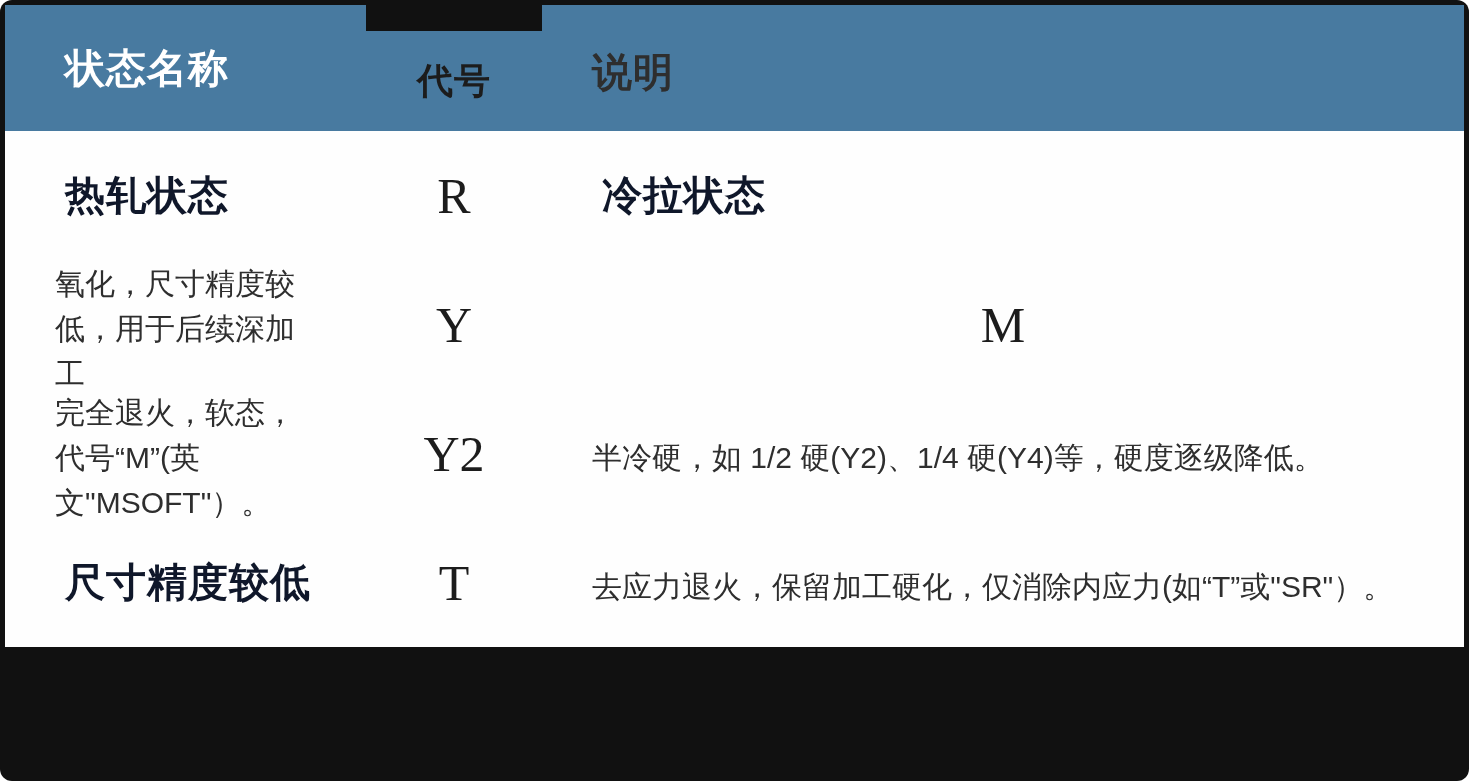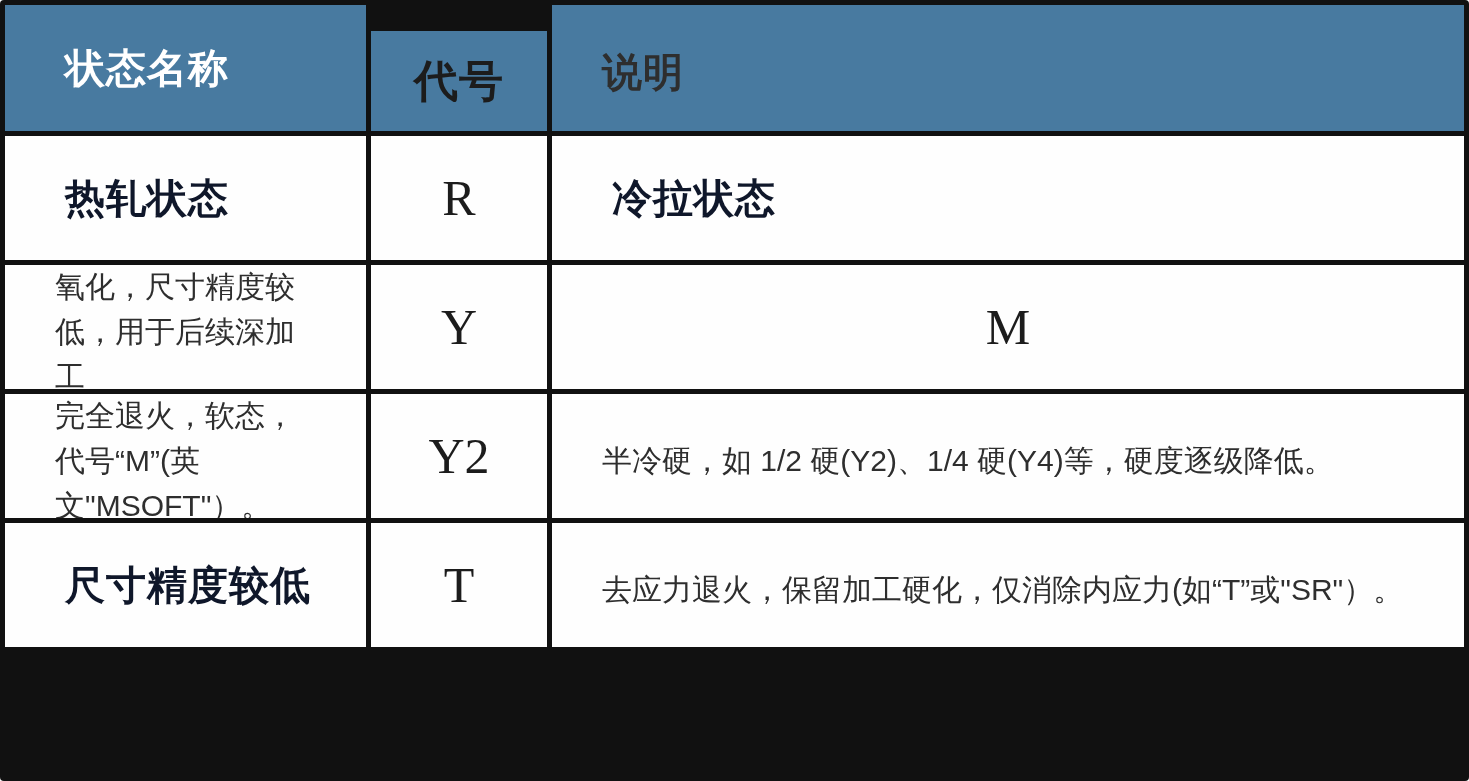--- a/index.html
+++ b/index.html
@@ -13,24 +13,23 @@
   html, body {
     background: #ffffff;
     font-family: "Liberation Sans", sans-serif;
   }
   .table {
     width: 1469px;
     height: 781px;
     display: grid;
     grid-template-columns: 361px 176px 1fr;
     grid-template-rows: 126px repeat(5, 1fr);
-    gap: 5px;
     padding: 5px;
     background: var(--grid-border);
-    border-radius: 4px;
+    border-radius: 12px;
     overflow: hidden;
   }
   .cell {
     background: var(--cell-background);
     display: flex;
     align-items: center;
     overflow: hidden;
   }
   .hcell {
     background: var(--header-background);
@@ -48,21 +47,21 @@
   }
   .hcell.col-name { color: var(--header-text); font-weight: 700; }
   .col-code {
     justify-content: center;
     font-family: "Liberation Serif", serif;
     font-size: 50px;
     color: #1C1C1C;
   }
   .hcell.col-code {
     font-family: "Liberation Sans", sans-serif;
-    font-size: 44px;
+    font-size: 36px;
     font-weight: 700;
     margin-top: 26px;
   }
   .col-desc {
     padding: 8px 55px 0 50px;
     font-size: 30px;
     line-height: 1.5;
     color: var(--body-text);
     white-space: pre-line;
   }

